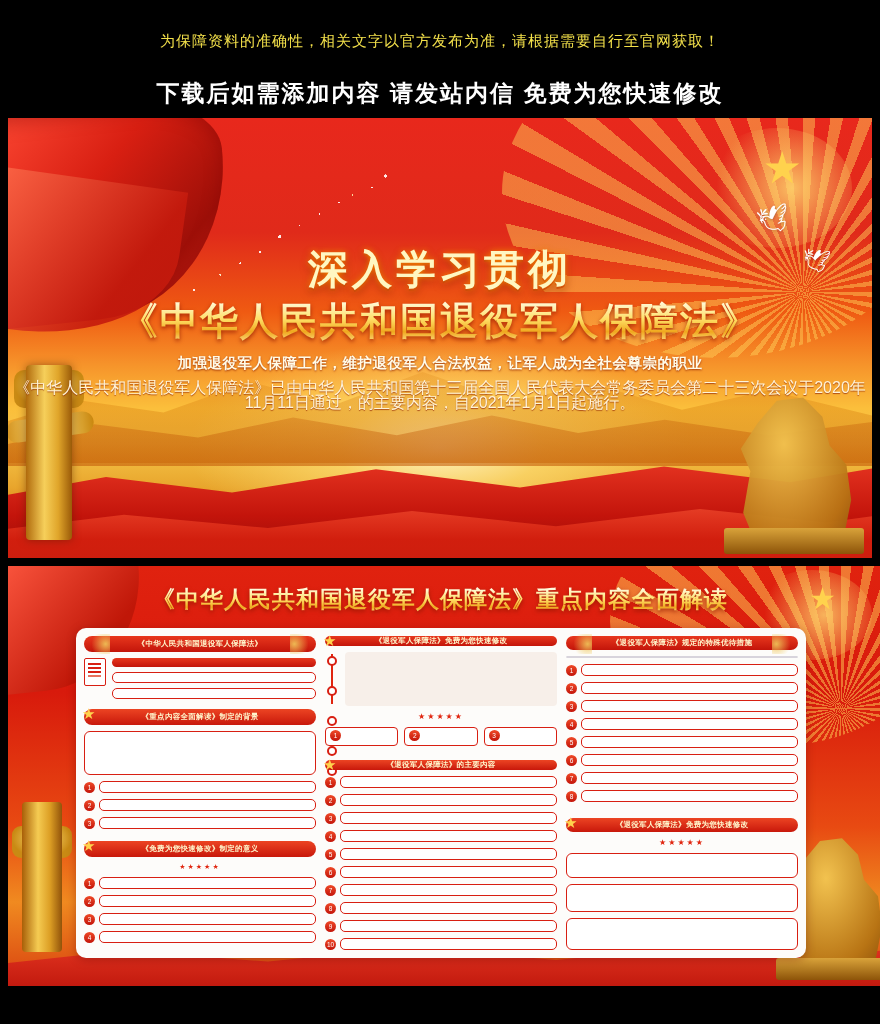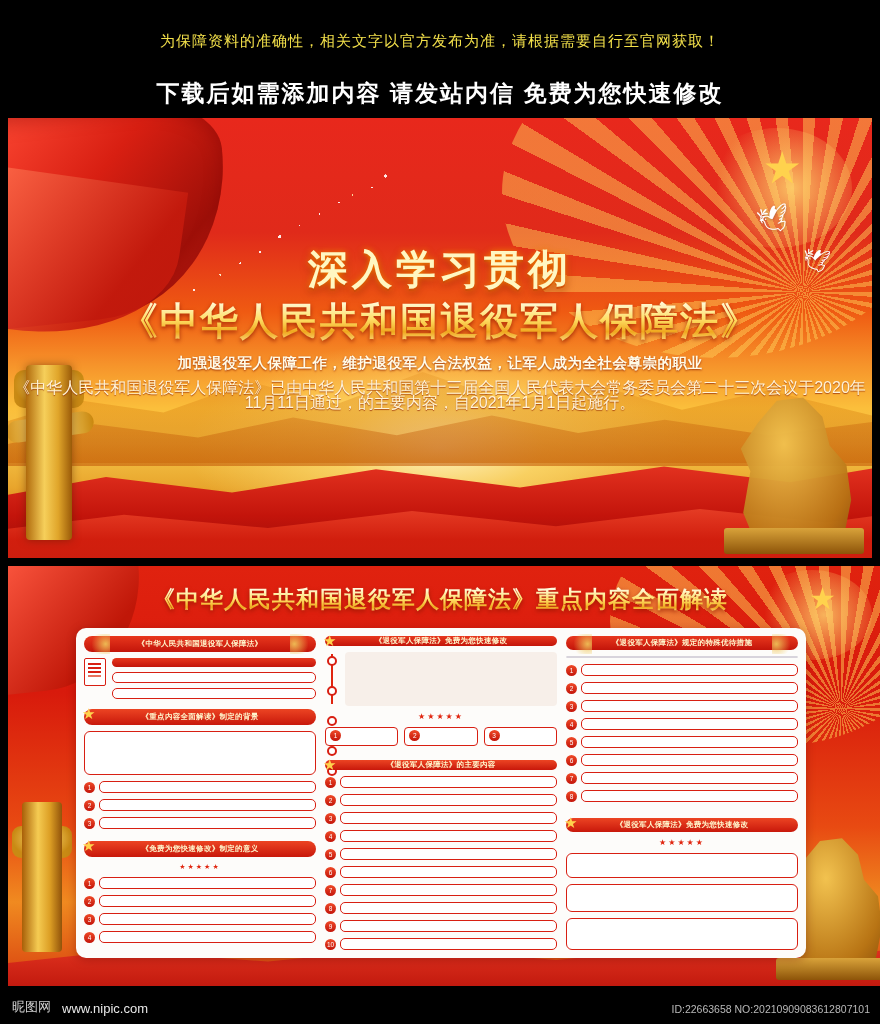--- a/index.html
+++ b/index.html
@@ -404,19 +404,14 @@
         </div>
         <div class="tiny-stars">★★★★★</div>
         <div class="block" style="height:26px"></div>
         <div class="block" style="height:30px"></div>
         <div class="block" style="height:34px"></div>
       </div>
 
     </div>
   </div>
 
-  <div class="footer">
-    <div class="logo-cn">昵图网</div>
-    <div class="logo-url">www.nipic.com</div>
-    <div class="foot-id">ID:22663658 NO:20210909083612807101</div>
-  </div>
 
 </div>
 
 </body></html>

